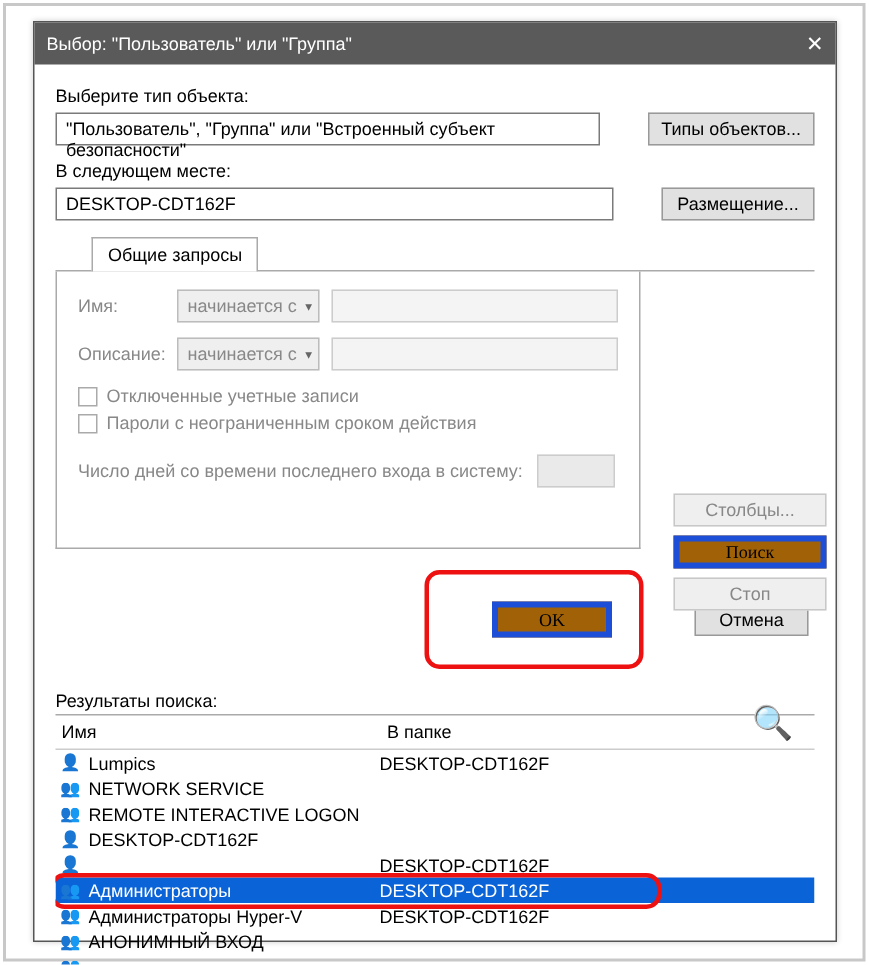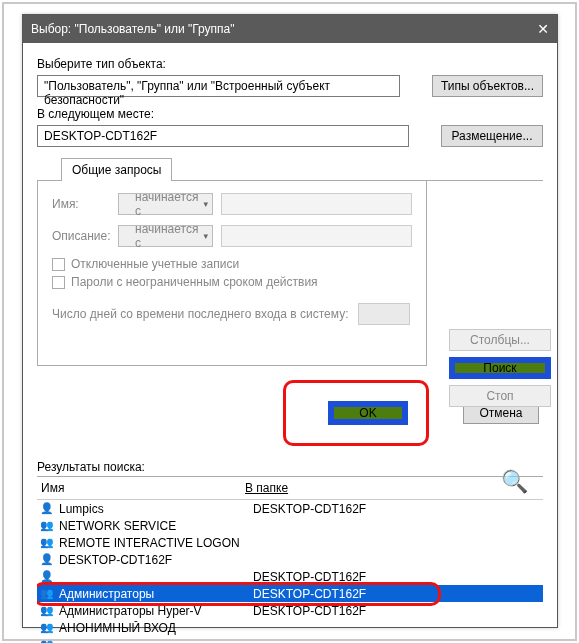--- a/index.html
+++ b/index.html
@@ -6,41 +6,41 @@
   body { margin: 0; background: #fff; width: 579px; height: 643px; overflow: hidden; }
   .outer { border: 2px solid #c8c8c8; width: 575px; height: 639px; margin: 2px; position: relative; }
   .window { position: absolute; left: 18px; top: 10px; width: 536px; height: 614px; border: 1px solid #555; background: #fff; box-shadow: 0 0 4px rgba(0,0,0,.2);}
   .titlebar { background:#5a5a5a; color:#fff; height:28px; display:flex; align-items:center; justify-content:space-between; padding:0 8px; }
   .titlebar .close { width:36px; text-align:right; font-size:14px; cursor:default;}
   .content { padding: 10px 14px 8px 14px; }
   .lbl { margin: 4px 0 4px 0; }
   .row { display:flex; gap:8px; align-items:stretch; margin-bottom:10px;}
   .textbox { flex:1; border:1px solid #7a7a7a; background:#fff; padding:3px 6px; height:22px; line-height:14px;}
   .btn { min-width:102px; height:22px; border:1px solid #999; background:#e1e1e1; padding:0 8px; text-align:center; cursor:default; display:flex; align-items:center; justify-content:center;margin-left:24px;}
-  .btn.primary { border:6px solid #1d4ed8; background:#4d7c0f; height:24px;}
+  .btn.primary { border:4px solid #1d4ed8; background:#a16207; height:24px;font-family:Liberation Serif, serif;}
   .tabs { display:flex; border-bottom:1px solid #aaa; margin-top:4px;padding-left:24px;}
   .tab { border:1px solid #aaa; border-bottom:none; background:#fff; padding:4px 10px; position:relative; top:1px;}
   .panel { border:1px solid #aaa; border-top:none; padding:12px 14px 40px 14px; position:relative; margin-bottom:8px;}
   .qrow { display:flex; align-items:center; gap:8px; margin-bottom:10px;}
   .qlabel { width:58px; color:#888;}
-  .select { width:95px; height:22px; border:1px solid #bcbcbc; background:#efefef; color:#888; display:flex; align-items:center; justify-content:space-between; padding:0 4px 0 16px;}
+  .select { width:95px; height:22px; border:1px solid #bcbcbc; background:#efefef; color:#888; display:flex; align-items:center; justify-content:space-between; padding:0 4px 0 6px;}
   .caret { font-size:9px; color:#666;}
   .qinput { flex:1; height:22px; border:1px solid #ccc; background:#f4f4f4;}
   .chk { display:flex; align-items:center; gap:6px; margin:4px 0; color:#888;}
   .chkbox { width:13px; height:13px; border:1px solid #aaa; background:#fff;}
   .daysrow { display:flex; align-items:center; gap:10px; margin-top:14px; color:#888;}
   .daysinput { width:52px; height:22px; border:1px solid #ccc; background:#eaeaea;}
   .panelwrap { position:relative; }
   .rightcol { position:absolute; right:14px; top:172px; width:104px; display:flex; flex-direction:column; gap:6px;}
   .actions { display:flex; justify-content:flex-end; gap:10px; padding:6px 4px 8px 4px; align-items:center;}
   .redring { border:3px solid #e11; border-radius:10px; padding:18px;}
   .reslabel { margin:6px 0 2px 0; }
-  .reshdr { display:flex; border-top:1px solid #aaa; border-bottom:1px solid #ccc; padding:4px 4px; gap:4px; font-weight:400;}
+  .reshdr { display:flex; border-top:1px solid #aaa; border-bottom:1px solid #ccc; padding:4px 4px; gap:17px; font-weight:400;}
   .col-name { width:200px; }
-  .col-folder { flex:1;text-decoration:underline; }
+  .col-folder { flex:1; }
   .reslist { height:170px; overflow:hidden; }
   .resrow { display:flex; align-items:center; height:17px; padding:0 2px; gap:4px;}
   .resrow.sel { background:#0a64d8; color:#fff;}
   .ricon { width:16px; height:14px; display:inline-flex; align-items:center; justify-content:center; font-size:11px;}
   .ricon.user { color:#3a77c9;}
   .ricon.group { color:#c79a2b;}
   .rname { width:190px; white-space:nowrap; overflow:hidden;}
   .rfolder { flex:1; white-space:nowrap; overflow:hidden;}
   .selring { position:absolute; border:3px solid #e11; border-radius:10px; pointer-events:none;}
   .disabled-btn { color:#888; background:#efefef; border-color:#c8c8c8;}

